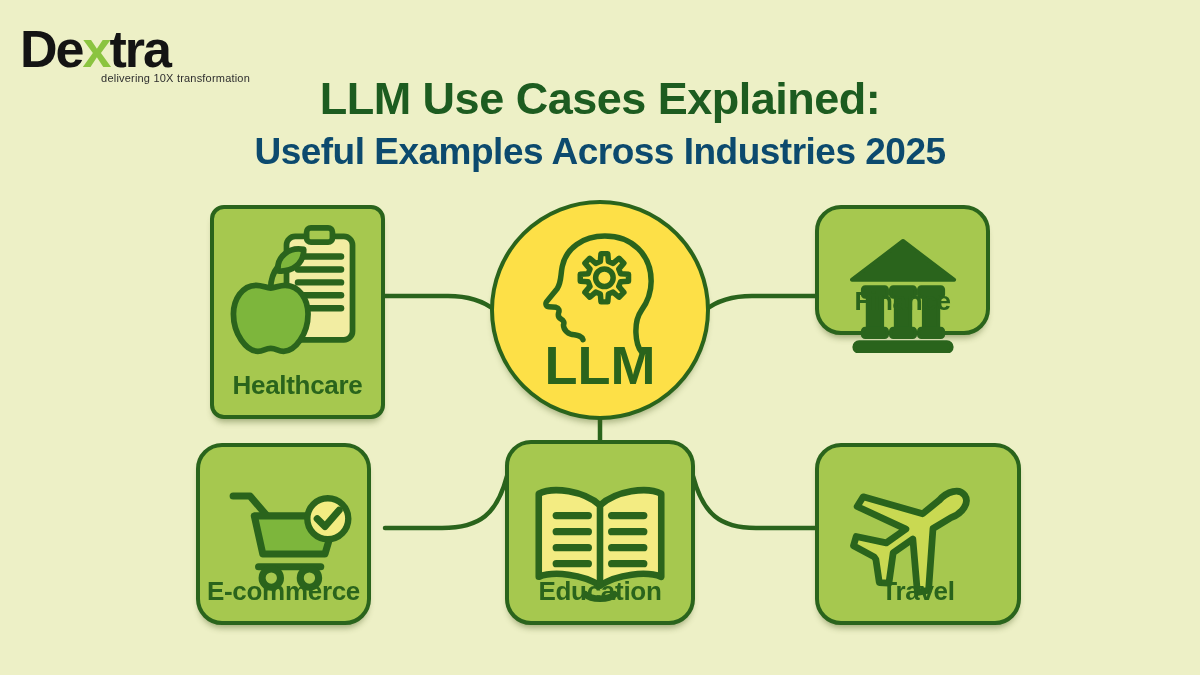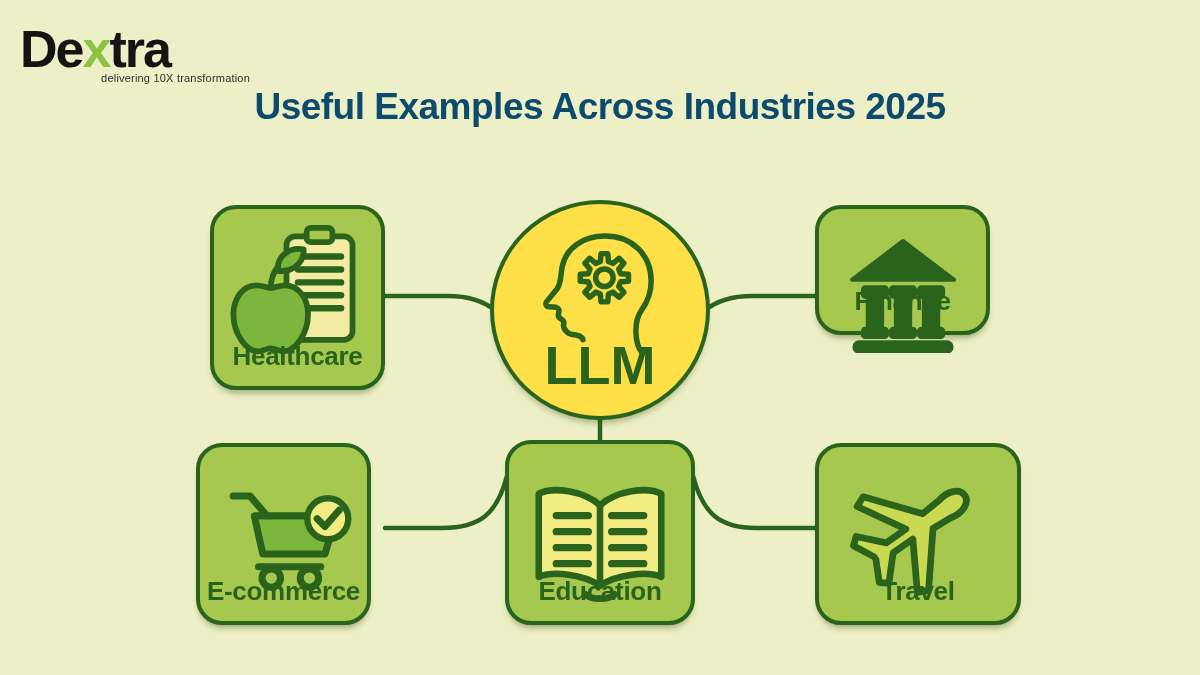--- a/index.html
+++ b/index.html
@@ -49,20 +49,21 @@
 <body>
 
 <div class="canvas">
 
   <div class="logo">
     <div class="logo-word"><span>De</span><span class="x">x</span><span>tra</span></div>
     <div class="logo-tag">delivering 10X transformation</div>
   </div>
 
   <div class="titleblock">
+    <div class="title-main">LLM Use Cases Explained:</div>
     <div class="title-sub">Useful Examples Across Industries 2025</div>
   </div>
 
   <svg class="wires" width="1200" height="675" viewBox="0 0 1200 675">
     <g stroke="#2a641c" stroke-width="4.5" fill="none" stroke-linecap="round">
       <path d="M 385 296 H 448 C 492 296 505 318 522 346"></path>
       <path d="M 815 296 H 752 C 708 296 695 318 678 346"></path>
       <path d="M 600 412 V 450"></path>
       <path d="M 385 528 H 442 C 480 528 497 514 507 476"></path>
       <path d="M 693 476 C 703 514 720 528 756 528 H 815"></path>
@@ -73,21 +74,21 @@
     <svg class="hub-icon" width="128" height="134" viewBox="0 0 100 110">
       <path class="stroke" stroke-width="4.5" d="M 84 100 C 79 94 77 76 84 66 C 89 59 92 51 92 42 C 92 20 76 5 54 5 C 36 5 22 15 19 30 C 17.5 37 18.5 42 15 48 L 6 59 C 5 61 6 63 8 63 L 14 63.5 C 16 64 17 66 16 68 C 15.5 70 16 72 18 73 C 20 74 21 76 20 78 C 20 82 24 86 29 86 C 32 86.5 35 87 36 90"></path>
       <g transform="translate(53.6,39.2)">
         <polygon class="stroke" stroke-width="4.5" points="13.3,-3.3 19.8,-2.8 19.8,2.8 13.3,3.3 11.8,7.1 16,12 12,16 7.1,11.8 3.3,13.3 2.8,19.8 -2.8,19.8 -3.3,13.3 -7.1,11.8 -12,16 -16,12 -11.8,7.1 -13.3,3.3 -19.8,2.8 -19.8,-2.8 -13.3,-3.3 -11.8,-7.1 -16,-12 -12,-16 -7.1,-11.8 -3.3,-13.3 -2.8,-19.8 2.8,-19.8 3.3,-13.3 7.1,-11.8 12,-16 16,-12 11.8,-7.1"></polygon>
         <circle class="stroke" stroke-width="4.5" cx="0" cy="0" r="7.2"></circle>
       </g>
     </svg>
     <div class="hub-label">LLM</div>
   </div>
 
-  <div class="node" style="left:210px;top:205px;width:175px;height:185px;">
+  <div class="node" style="left:210px;top:205px;width:175px;height:214px;border-radius:14px;">
     <svg class="node-icon" style="top:16px;" width="148" height="132" viewBox="0 0 100 92">
       <rect x="42" y="8" width="46" height="72" rx="6" fill="#f2eda2" stroke="#2a641c" stroke-width="4"></rect>
       <rect x="56" y="2" width="18" height="10" rx="3" fill="#a6c84f" stroke="#2a641c" stroke-width="4"></rect>
       <g stroke="#2a641c" stroke-width="4.5" stroke-linecap="round">
         <line x1="50" y1="22" x2="80" y2="22"></line>
         <line x1="50" y1="31" x2="80" y2="31"></line>
         <line x1="50" y1="40" x2="80" y2="40"></line>
         <line x1="50" y1="49" x2="80" y2="49"></line>
         <line x1="50" y1="58" x2="80" y2="58"></line>
       </g>

